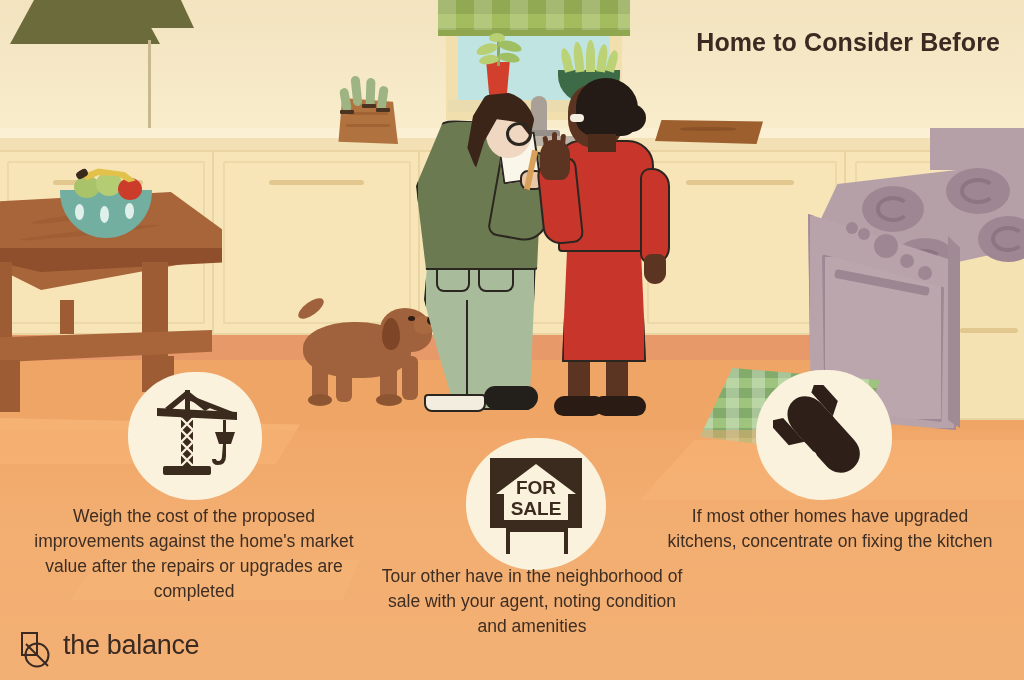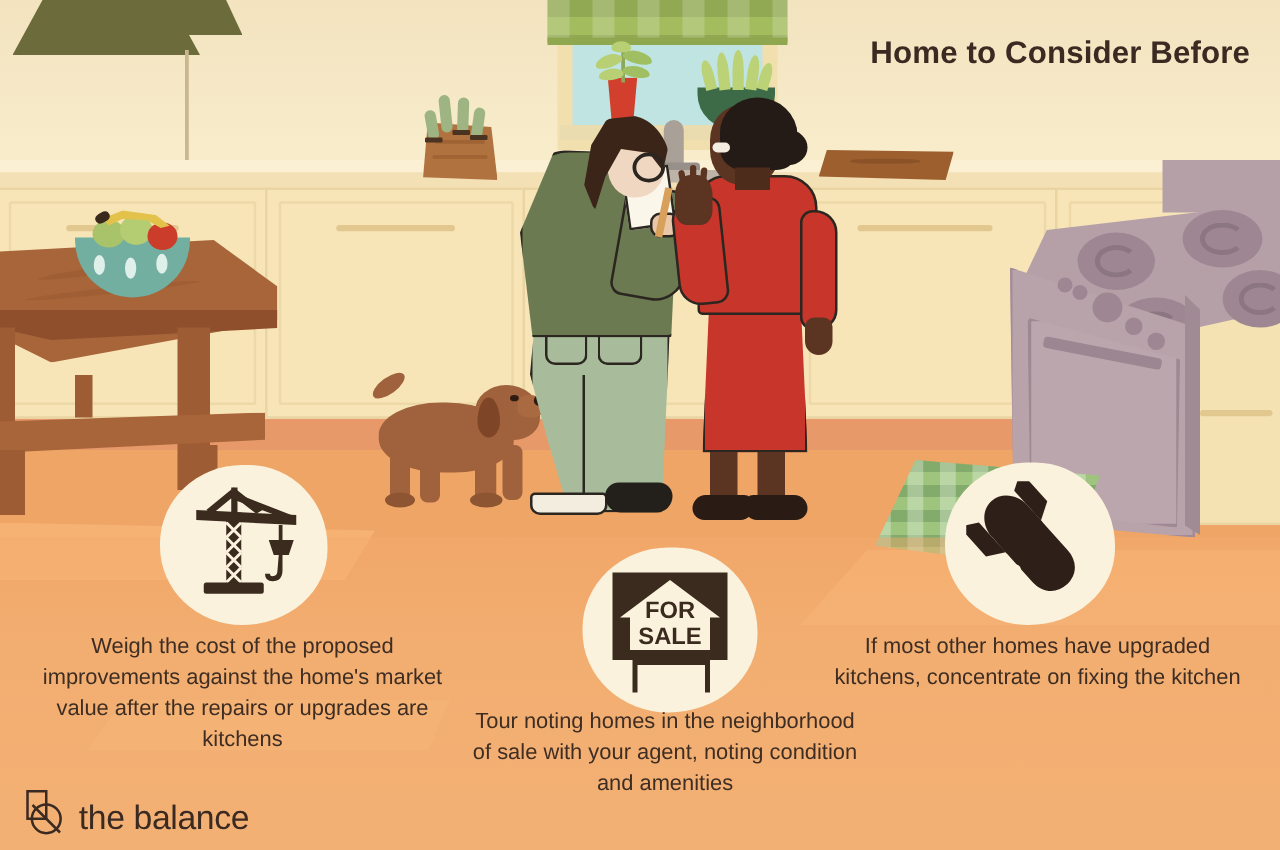--- a/index.html
+++ b/index.html
@@ -209,21 +209,21 @@
     position:absolute;
     text-align:center;
     color:#3E2D23;
     font-size:17.5px;
     line-height:1.42;
   }
 
   
   .logo {
     position:absolute; left:18px; top:630px;
-    display:flex; align-items:flex-end; gap:9px;
+    display:flex; align-items:flex-start; gap:9px;
   }
   .logo-text {
     font-size:27px; color:#3A2A22; letter-spacing:-.3px;
   }
 </style>
 </head>
 <body>
 
 <div id="stage">
 
@@ -463,22 +463,22 @@
       <g fill="#2E2019" transform="rotate(-42 51 50)">
         <path d="M51 4 C62 4 70 14 70 26 L70 74 C70 86 62 94 51 94 C40 94 32 86 32 74 L32 26 C32 14 40 4 51 4 Z"></path>
         <path d="M32 10 L32 42 L18 34 L18 2 Z"></path>
         <path d="M70 10 L70 42 L84 34 L84 2 Z"></path>
         <rect x="32" y="32" width="38" height="12"></rect>
       </g>
       <ellipse cx="36" cy="74" rx="9" ry="6" fill="#FAF2DC" transform="rotate(-42 36 74)"></ellipse>
     </svg>
   </div>
 
-  <div class="caption" style="left:18px;top:504px;width:352px;">Weigh the cost of the proposed improvements against the home's market value after the repairs or upgrades are kitchens</div>
-  <div class="caption" style="left:372px;top:564px;width:320px;">Tour noting homes in the neighborhood of sale with your agent, noting condition and amenities</div>
+  <div class="caption" style="left:18px;top:504px;width:352px;">Weigh the cost of the proposed improvements against the home's market value after the repairs or upgrades are completed</div>
+  <div class="caption" style="left:372px;top:564px;width:320px;">Tour other have in the neighborhood of sale with your agent, noting condition and amenities</div>
   <div class="caption" style="left:662px;top:504px;width:336px;">If most other homes have upgraded kitchens, concentrate on fixing the kitchen</div>
 
   <div class="logo">
     <svg width="36" height="40" viewBox="0 0 36 40">
       <rect x="4" y="3" width="15" height="22" fill="none" stroke="#3A2A22" stroke-width="2"></rect>
       <circle cx="19" cy="25" r="11.5" fill="none" stroke="#3A2A22" stroke-width="2"></circle>
       <path d="M8 14 L30 36" stroke="#3A2A22" stroke-width="2" fill="none"></path>
     </svg>
     <span class="logo-text">the balance</span>
   </div>

